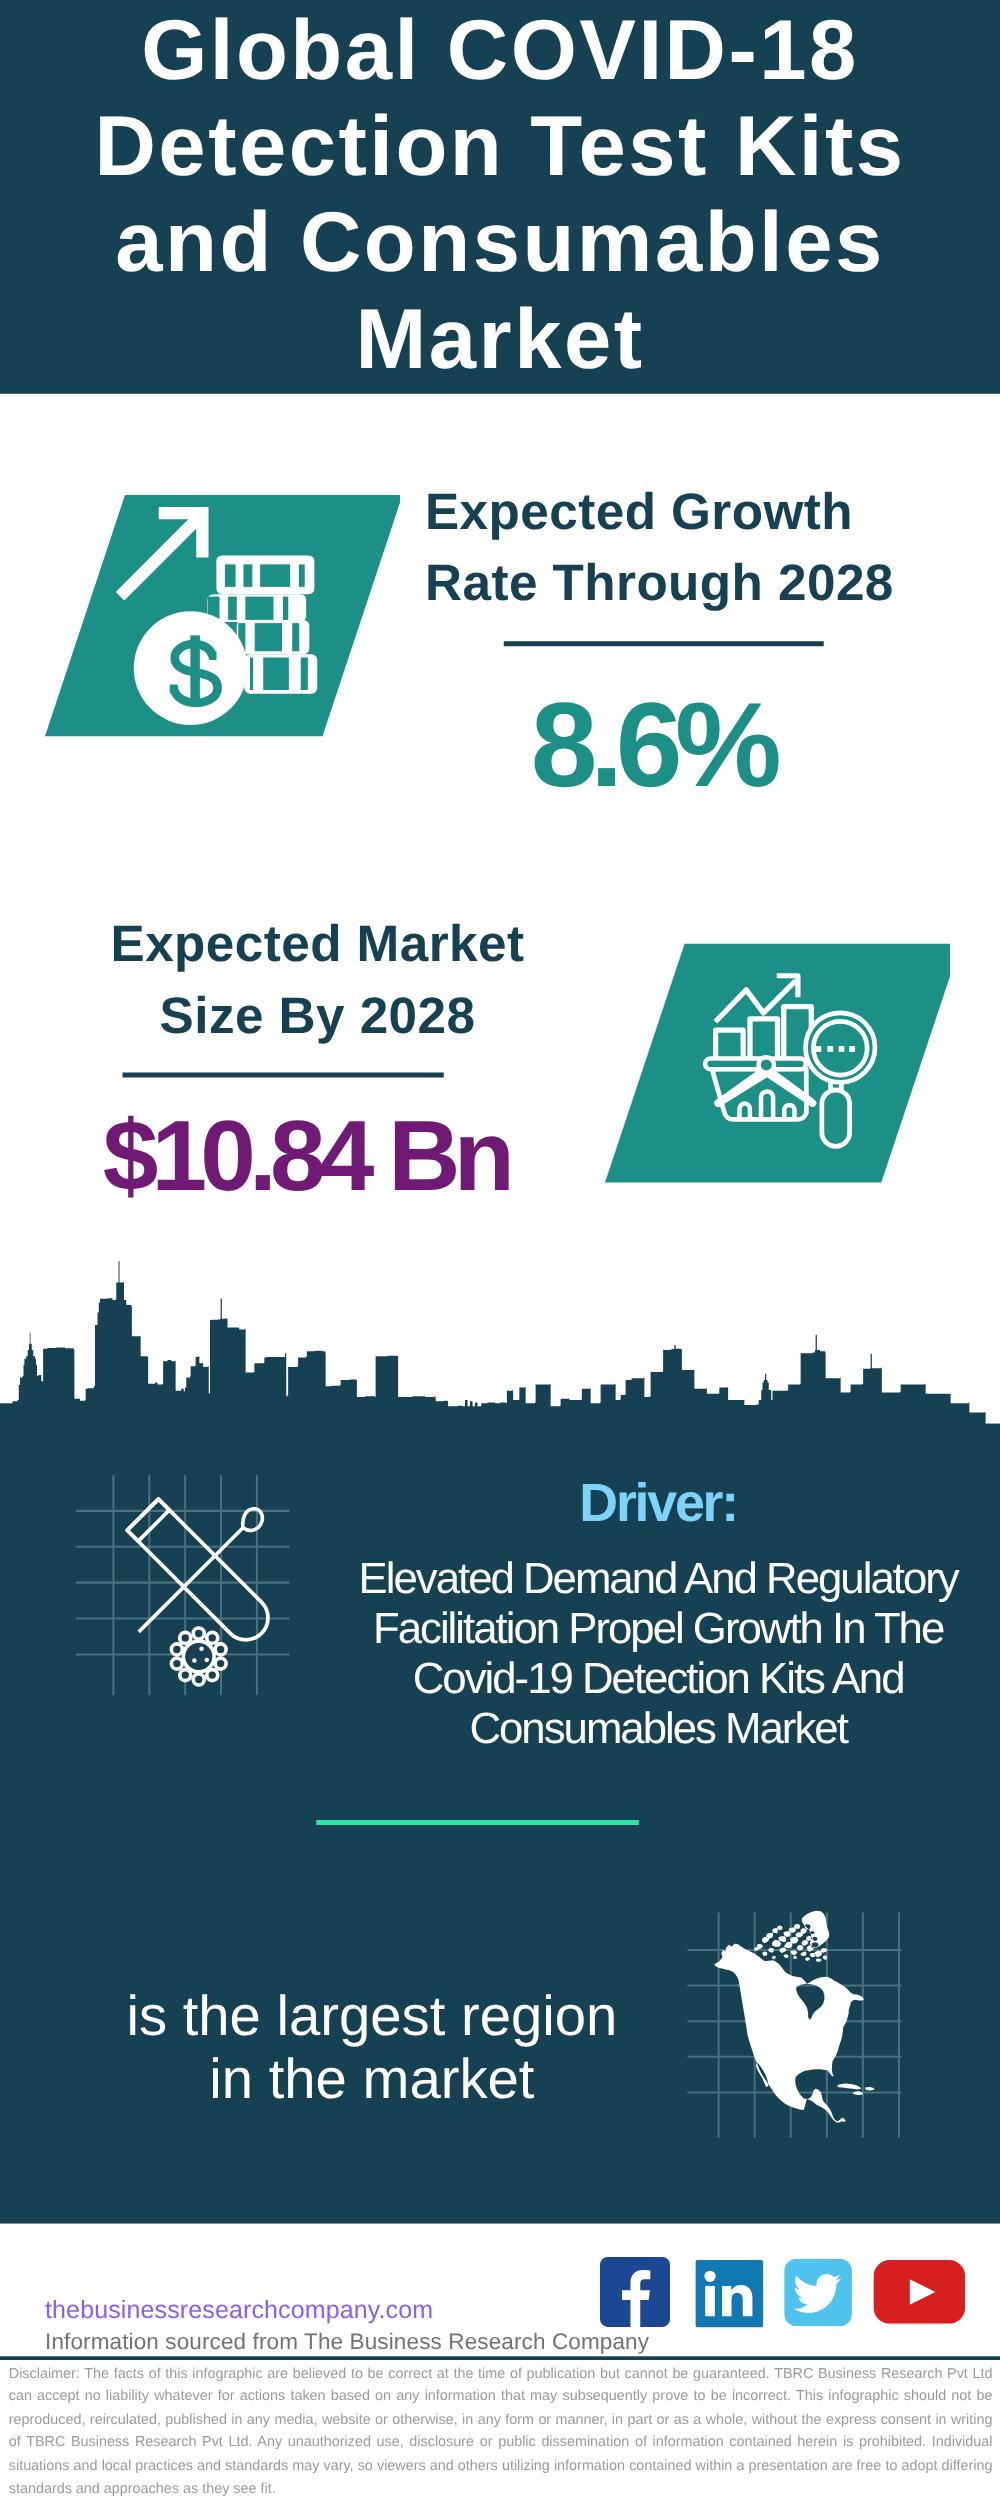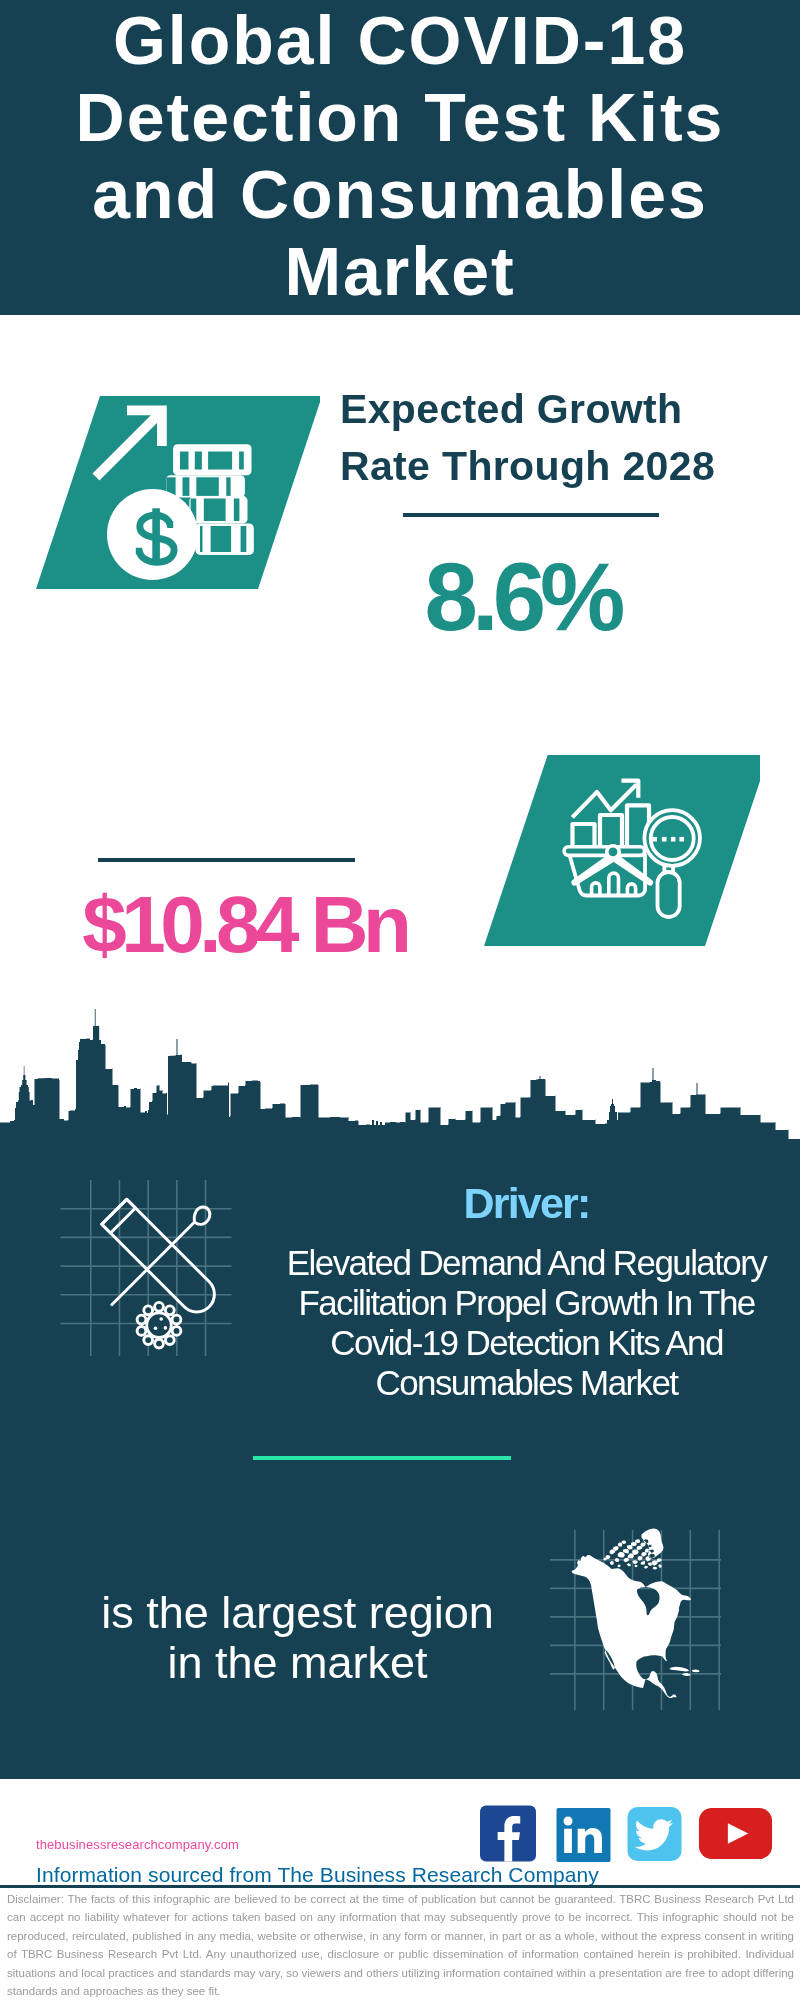--- a/index.html
+++ b/index.html
@@ -17,41 +17,41 @@
     line-height:57px;text-align:left;letter-spacing:0.35px;}
   #growth-divider{position:absolute;left:403px;top:513px;width:256px;height:4px;background:#164152;}
   #growth-value{position:absolute;left:325px;top:549px;width:400px;color:#1c8f87;font-weight:bold;font-size:96px;
     line-height:96px;text-align:center;letter-spacing:-6px;text-indent:-6px;}
   
   #sec2{position:absolute;left:0;top:0;width:800px;height:1010px;}
   #market-icon{position:absolute;left:480px;top:755px;}
   #market-label{position:absolute;left:54px;top:727px;width:400px;color:#164152;font-weight:bold;font-size:41px;
     line-height:57px;text-align:center;letter-spacing:0.35px;}
   #market-divider{position:absolute;left:98px;top:858px;width:257px;height:4px;background:#164152;}
-  #market-value{position:absolute;left:47px;top:881px;width:400px;color:#ec4899;font-weight:bold;font-size:80px;
+  #market-value{position:absolute;left:47px;top:881px;width:400px;color:#701a75;font-weight:bold;font-size:80px;
     line-height:88px;text-align:center;letter-spacing:-5.5px;text-indent:-5.5px;}
   
   #skyline{position:absolute;left:0;top:1005px;width:800px;height:150px;}
   #skyline svg{display:block;}
   
   #body-dark{position:absolute;left:0;top:1139px;width:800px;height:640px;background:#164152;}
   #driver-icon{position:absolute;left:50px;top:31px;}
   #driver-heading{position:absolute;left:263px;top:1182px;width:527px;margin-top:-1139px;color:#7dd3fc;
     font-weight:bold;font-size:43px;line-height:43px;text-align:center;letter-spacing:-1.8px;}
   #driver-text{position:absolute;left:263px;top:1243px;width:527px;margin-top:-1139px;color:#ffffff;
     font-weight:normal;font-size:35px;line-height:40px;text-align:center;letter-spacing:-1.6px;}
   #driver-divider{position:absolute;left:253px;top:1456px;margin-top:-1139px;width:258px;height:4px;background:#2ae5a8;}
   #region-text{position:absolute;left:52px;top:1537px;margin-top:-1139px;width:491px;color:#ffffff;
     font-size:45px;line-height:50.5px;text-align:center;}
   #region-name{color:#2ae5a8;font-weight:bold;letter-spacing:-2px;}
   #map-icon{position:absolute;left:550px;top:371px;}
   
   #footer{position:absolute;left:0;top:1779px;width:800px;height:221px;background:#ffffff;}
-  #src-line1{position:absolute;left:36px;top:37px;color:#0369a1;font-size:21px;letter-spacing:0.1px;white-space:nowrap;margin-top:47px;}
-  #src-line2{position:absolute;left:36px;top:58px;color:#ec4899;font-size:13px;letter-spacing:0.1px;white-space:nowrap;}
+  #src-line1{position:absolute;left:36px;top:37px;color:#737373;font-size:18px;letter-spacing:0.1px;white-space:nowrap;margin-top:47px;}
+  #src-line2{position:absolute;left:36px;top:58px;color:#8b5cf6;font-size:20px;letter-spacing:0.1px;white-space:nowrap;}
   #social{position:absolute;left:480px;top:26px;display:flex;align-items:flex-start;gap:0;}
   .soc{display:block;line-height:0;}
   #soc-fb{margin-right:19px;}
   #soc-li{margin-right:14px;margin-top:3px;}
   #soc-tw{margin-right:12px;margin-top:2px;}
   #soc-yt{margin-top:3px;}
   #footer-rule{position:absolute;left:0;top:106px;width:800px;height:3px;background:#164152;}
   #disclaimer{position:absolute;left:7px;top:111px;width:787px;color:#9b9b9b;font-size:11.5px;line-height:18.4px;
     text-align:justify;letter-spacing:0px;}
 </style>
@@ -91,20 +91,21 @@
         </g>
       <circle cx="152.5" cy="534.5" r="45.5" fill="#ffffff"></circle>
       <rect x="152.3" y="508.3" width="7.6" height="51.5" fill="#1c8f87"></rect>
         <path id="dollar-sign" fill="none" stroke="#1c8f87" stroke-width="6.9" stroke-linecap="butt" d="M 173.2 524.5 h -3.2 c -1.6 -5.6 -7.3 -9.3 -14.7 -9.3 c -8.9 0 -15.5 4.6 -15.5 11.2 c 0 5.9 4.6 9.1 13.6 10.9 l 8.2 1.7 c 8.1 1.7 12.5 5.2 12.5 11.1 c 0 7.1 -7.1 12.2 -17.3 12.2 c -9.5 0 -16.3 -4.6 -17.6 -11.2 h -3.4"></path>
     </svg>
     <div id="growth-label">Expected Growth Rate Through 2028</div>
     <div id="growth-divider"></div>
     <div id="growth-value">8.6%</div>
   </div>
   <div id="sec2">
+    <div id="market-label">Expected Market Size By 2028</div>
     <div id="market-divider"></div>
     <div id="market-value">$10.84 Bn</div>
     <svg id="market-icon" width="280" height="220" viewBox="480 755 280 220">
       <polygon points="548.5,752.5 769.5,752.5 705,946 484,946" fill="#1c8f87"></polygon>
       <g id="analysis-glyph" fill="none" stroke="#ffffff" stroke-width="7" stroke-linejoin="round" stroke-linecap="butt">
           <path d="M572.3 817.4 L597 791.9 L610.8 810.3 L636.5 784.5" stroke-width="4.2"></path>
           <path d="M621.4 780.6 L638.3 780.6 L638.3 797.8" stroke-width="4.2"></path>
           <rect x="572.5" y="824" width="22" height="26" stroke-width="4.2"></rect>
           <rect x="600" y="815" width="22" height="35" stroke-width="4.2"></rect>
           <rect x="627" y="805.3" width="22" height="45" stroke-width="4.2"></rect>

